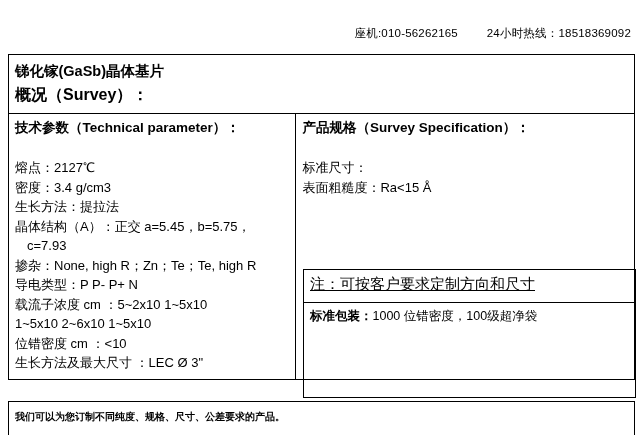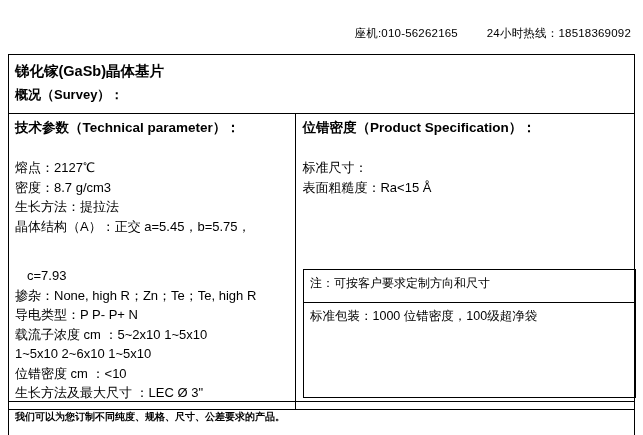--- a/index.html
+++ b/index.html
@@ -56,56 +56,57 @@
     height: 46px;
     padding-top: 6px !important;
   }
   .title-main {
     font-size: 14.5px;
     font-weight: bold;
     line-height: 20px;
     margin-bottom: 4px;
   }
   .title-sub {
-    font-size: 13px;
+    font-size: 16px;
     font-weight: bold;
     line-height: 19px;
   }
   .section-head {
     font-size: 13.5px;
     font-weight: bold;
     line-height: 20px;
     margin-bottom: 20px;
   }
   .spec-line {
     font-size: 13px;
     line-height: 19.5px;
     white-space: nowrap;
   }
   .right-note {
-    font-size: 12px;
+    font-size: 15px;
     line-height: 19px;
+    text-decoration: underline;
   }
   .pack-line {
     font-size: 12.5px;
     line-height: 19px;
   }
-  .pack-bold { font-weight: normal; }
+  .pack-bold { font-weight: bold; }
   .footer-cell {
     text-align: left;
     padding: 5px 6px 6px 6px !important;
   }
   .footer-text {
     font-size: 10px;
     font-weight: bold;
     line-height: 20px;
   }
   .left-col { width: 287px; }
   .right-col { width: 338px; }
-  .indent-cont { padding-left: 12px; margin-top: 30px; }
+  .indent-cont { padding-left: 12px; }
 </style>
 </head>
 <body>
 
 <div class="page">
 
   <div class="contact-bar">
     <span>座机:010-56262165</span>
     <span class="contact-gap"></span>
     <span>24小时热线：18518369092</span>
@@ -120,33 +121,33 @@
       <tr>
         <td class="title-cell" colspan="2">
           <div class="title-main">锑化镓(GaSb)晶体基片</div>
           <div class="title-sub">概况（Survey）：</div>
         </td>
       </tr>
       <tr>
         <td>
           <div class="section-head">技术参数（Technical parameter）：</div>
           <div class="spec-line">熔点：2127℃</div>
-          <div class="spec-line">密度：8.7 g/cm3</div>
+          <div class="spec-line">密度：3.4 g/cm3</div>
           <div class="spec-line">生长方法：提拉法</div>
           <div class="spec-line">晶体结构（A）：正交 a=5.45，b=5.75，</div>
           <div class="spec-line indent-cont">c=7.93</div>
           <div class="spec-line">掺杂：None, high R；Zn；Te；Te, high R</div>
           <div class="spec-line">导电类型：P  P-  P+  N</div>
           <div class="spec-line">载流子浓度 cm  ：5~2x10   1~5x10</div>
           <div class="spec-line">1~5x10    2~6x10    1~5x10</div>
           <div class="spec-line">位错密度 cm  ：&lt;10</div>
           <div class="spec-line">生长方法及最大尺寸 ：LEC Ø 3"</div>
         </td>
         <td>
-          <div class="section-head">位错密度（Product Specification）：</div>
+          <div class="section-head">产品规格（Survey Specification）：</div>
           <div class="spec-line">标准尺寸：</div>
           <div class="spec-line">表面粗糙度：Ra&lt;15 Å</div>
         </td>
       </tr>
     </tbody>
   </table>
 
   <table class="doc-table" style="top:269px; left:303px; width:332px;">
     <colgroup>
         <col style="width:332px">

